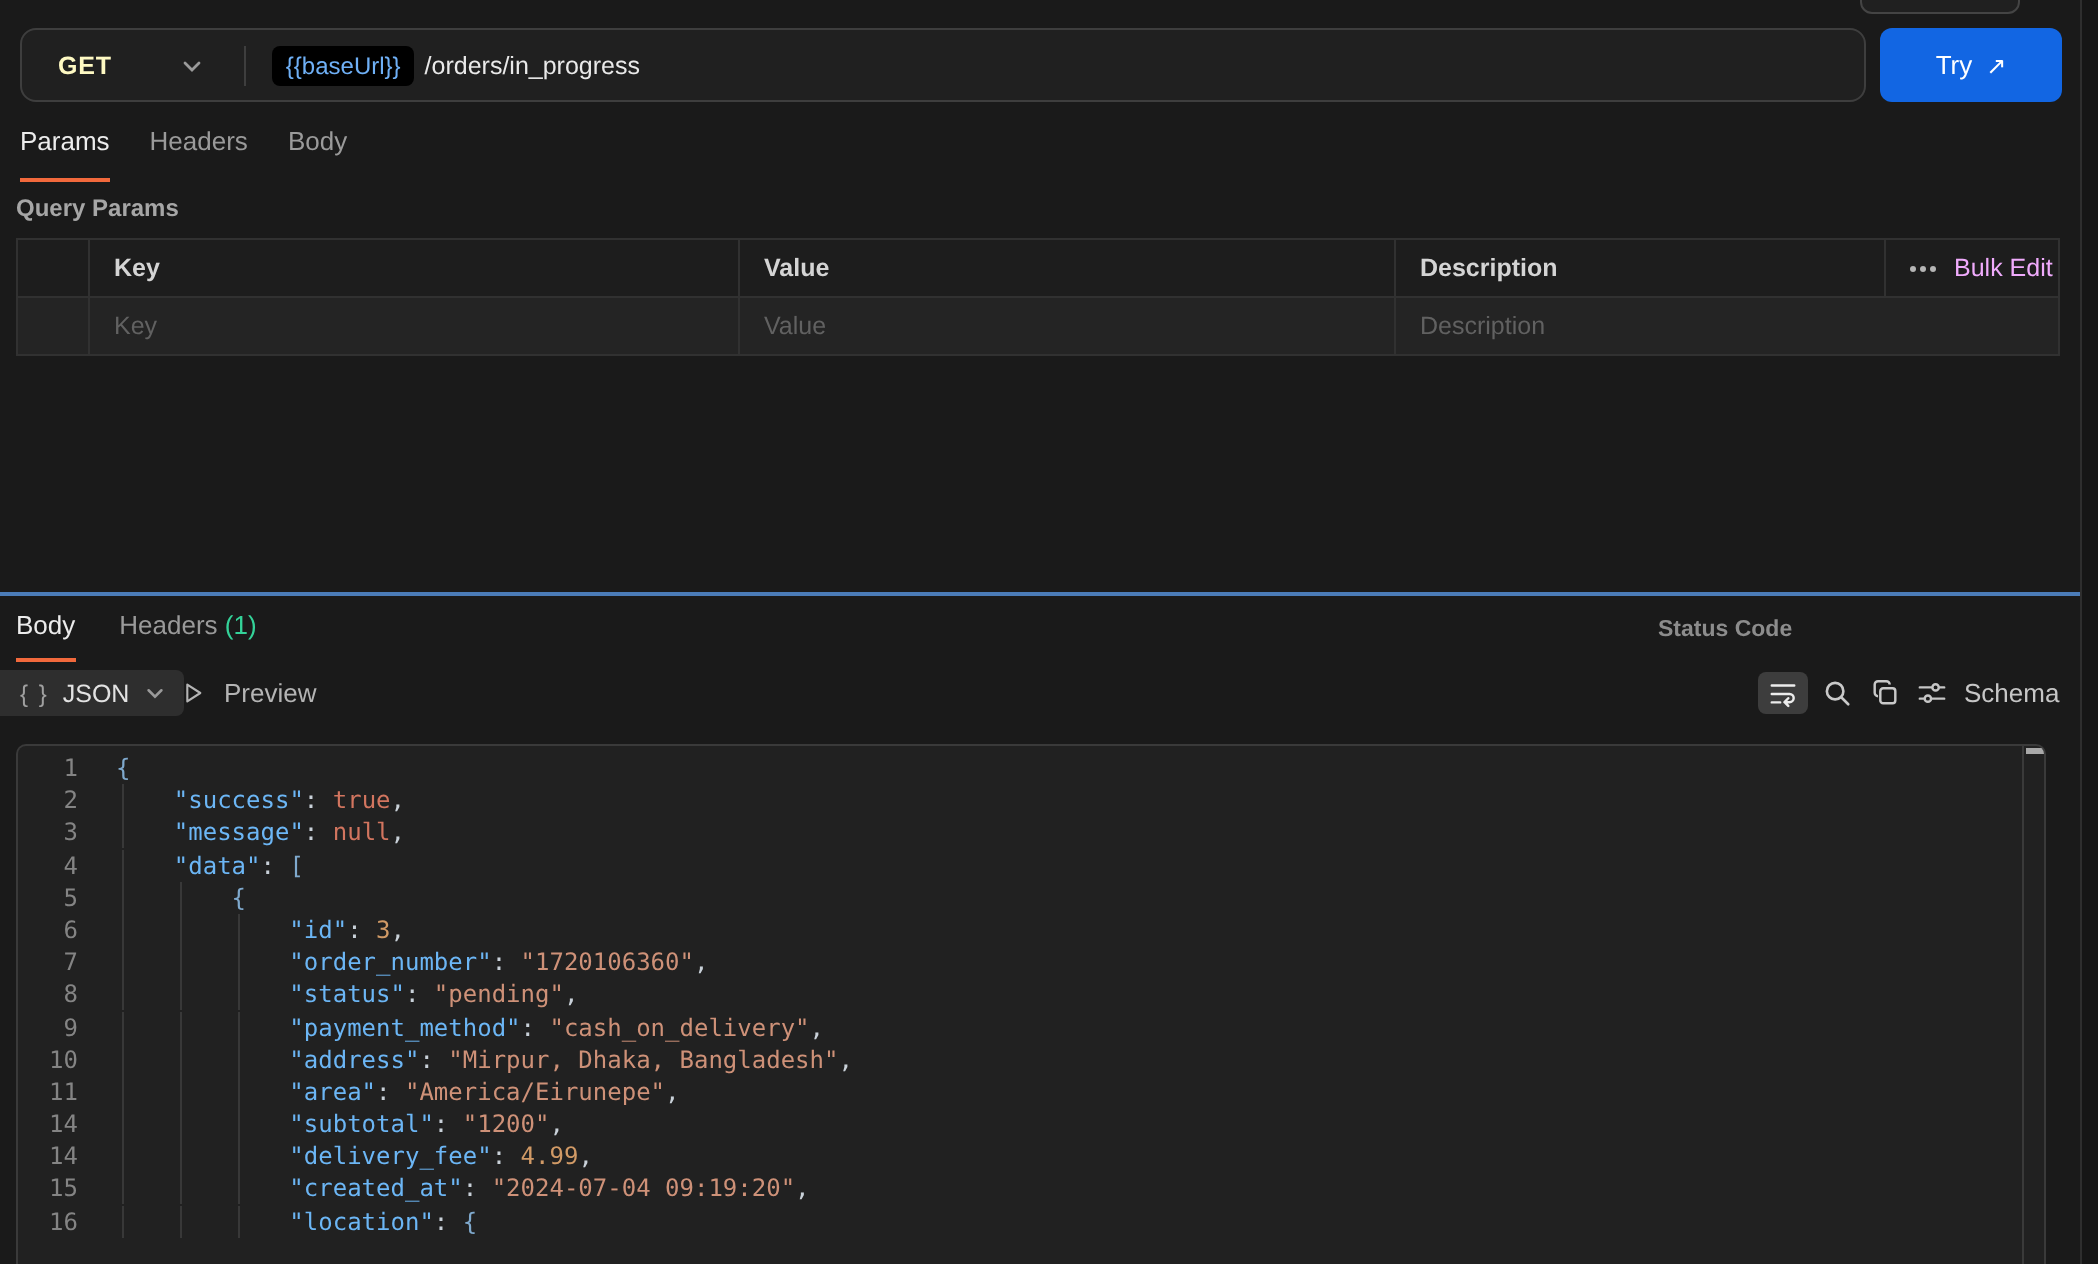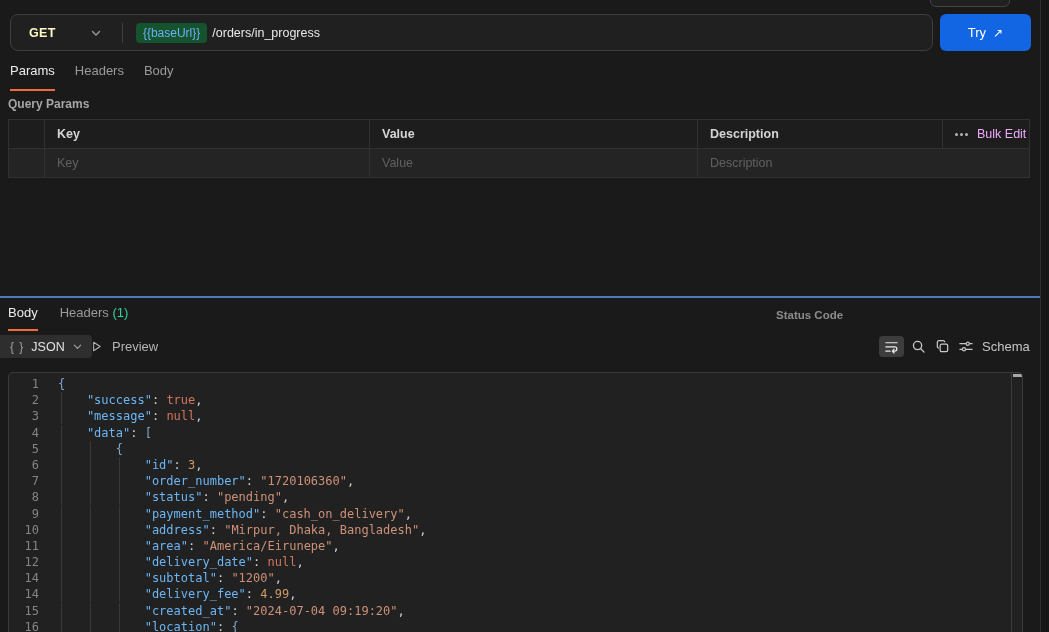--- a/index.html
+++ b/index.html
@@ -10,21 +10,21 @@
   }
   
   .top-partial { position:absolute; left:930px; top:-11px; width:80px; height:18px;
     border:1px solid #444; border-radius:6px; background:#202020; }
   .url-bar { position:absolute; left:10px; top:14px; width:923px; height:37px;
     border:1px solid #3e3e3e; border-radius:8px; background:#202020;
     display:flex; align-items:center; }
   .method { margin-left:18px; color:#fef9c3; font-weight:700; font-size:12.5px; letter-spacing:.4px; }
   .method-chev { margin-left:34px; color:#9a9a9a; display:flex; }
   .url-sep { margin-left:20px; width:1px; height:20px; background:#3e3e3e; }
-  .baseurl-badge { margin-left:13px; background:#14532d; color:#6fb0f6; font-size:12px;
+  .baseurl-badge { margin-left:13px; background:#000000; color:#6fb0f6; font-size:12px;
     padding:3px 7px; border-radius:4px; }
   .url-path { margin-left:5px; color:#e9e9e9; font-size:12.5px; }
   .try-btn { position:absolute; left:940px; top:14px; width:91px; height:37px;
     background:#1266e3; border:none; border-radius:6px; color:#fff; font-size:13px;
     font-family:inherit; display:flex; align-items:center; justify-content:center; gap:7px; cursor:pointer; }
   .try-arrow { font-size:12px; }
   
   .req-tabs { position:absolute; left:10px; top:63px; display:flex; gap:20px; }
   .tab { font-size:13px; color:#9a9a9a; padding-bottom:11px; cursor:pointer; }
   .tab.active { color:#ececec; border-bottom:2px solid #f2693c; }
@@ -45,21 +45,21 @@
     color:#cfcfcf; font-size:12.5px; font-family:inherit; padding-left:12px; }
   .pt-row input::placeholder { color:#616161; }
   .ellipsis-ic { display:flex; gap:2px; }
   .ellipsis-ic i { width:3px; height:3px; border-radius:50%; background:#b5b5b5; }
   
   .panel-divider { position:absolute; left:0; top:296px; width:1040px; height:2px; background:#4b7cb8; }
   
   .resp-tabs { position:absolute; left:8px; top:305px; display:flex; gap:22px; }
   .resp-tabs .tab { padding-bottom:9px; }
   .hdr-count { color:#34d399; }
-  .status-label { position:absolute; left:776px; top:309px; font-size:11.5px; font-weight:700; color:#8c8c8c; }
+  .status-label { position:absolute; left:829px; top:309px; font-size:11.5px; font-weight:700; color:#8c8c8c; }
   .status-input { position:absolute; left:884px; top:303px; width:146px; height:23px;
     background:transparent; border:1px solid #3f3f3f; border-radius:4px;
     color:#ededed; font-size:12.5px; font-family:inherit; padding-left:13px; outline:none; }
   
   .json-select { position:absolute; left:0; top:335px; height:23px; background:#2e2e2e;
     border-radius:0 4px 4px 0; display:flex; align-items:center; gap:7px; padding:0 9px 0 10px; cursor:pointer; }
   .braces-glyph { color:#a0a0a0; font-size:12px; letter-spacing:1px; }
   .json-label { color:#e2e2e2; font-size:12.5px; }
   .preview-btn { position:absolute; left:90px; top:335px; height:23px; display:flex;
     align-items:center; gap:9px; color:#b4b4b4; font-size:13px; cursor:pointer; }
@@ -236,24 +236,20 @@
         </div>
         <div class="code-line">
           <span class="ln">10</span>
           <span class="code"><span class="guide"></span><span class="guide"></span><span class="guide"></span><span class="tok-key">"address"</span><span class="tok-punct">: </span><span class="tok-str">"Mirpur, Dhaka, Bangladesh"</span><span class="tok-punct">,</span></span>
         </div>
         <div class="code-line">
           <span class="ln">11</span>
           <span class="code"><span class="guide"></span><span class="guide"></span><span class="guide"></span><span class="tok-key">"area"</span><span class="tok-punct">: </span><span class="tok-str">"America/Eirunepe"</span><span class="tok-punct">,</span></span>
         </div>
         <div class="code-line">
-          <span class="ln">12</span>
-          <span class="code"><span class="guide"></span><span class="guide"></span><span class="guide"></span><span class="tok-key">"delivery_date"</span><span class="tok-punct">: </span><span class="tok-kw">null</span><span class="tok-punct">,</span></span>
-        </div>
-        <div class="code-line">
           <span class="ln">14</span>
           <span class="code"><span class="guide"></span><span class="guide"></span><span class="guide"></span><span class="tok-key">"subtotal"</span><span class="tok-punct">: </span><span class="tok-str">"1200"</span><span class="tok-punct">,</span></span>
         </div>
         <div class="code-line">
           <span class="ln">14</span>
           <span class="code"><span class="guide"></span><span class="guide"></span><span class="guide"></span><span class="tok-key">"delivery_fee"</span><span class="tok-punct">: </span><span class="tok-num">4.99</span><span class="tok-punct">,</span></span>
         </div>
         <div class="code-line">
           <span class="ln">15</span>
           <span class="code"><span class="guide"></span><span class="guide"></span><span class="guide"></span><span class="tok-key">"created_at"</span><span class="tok-punct">: </span><span class="tok-str">"2024-07-04 09:19:20"</span><span class="tok-punct">,</span></span>

